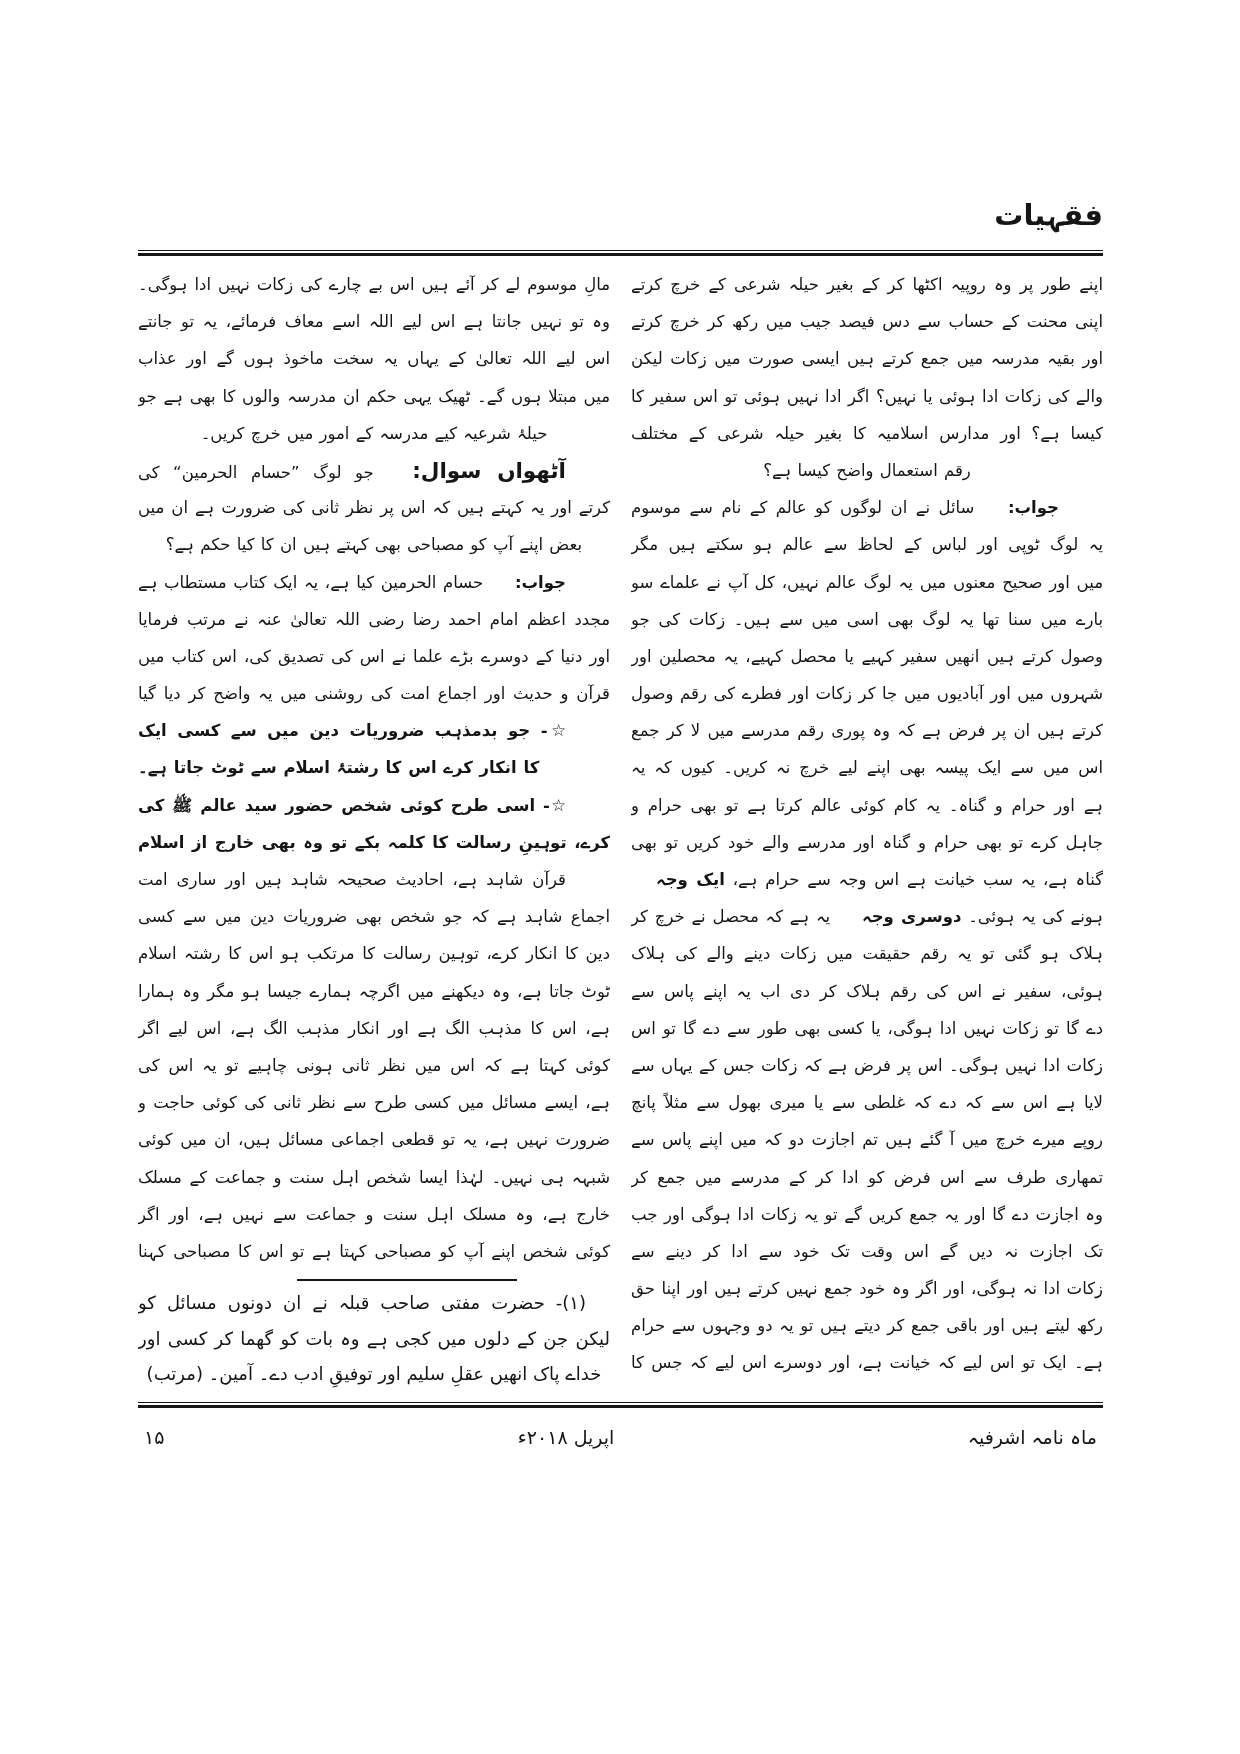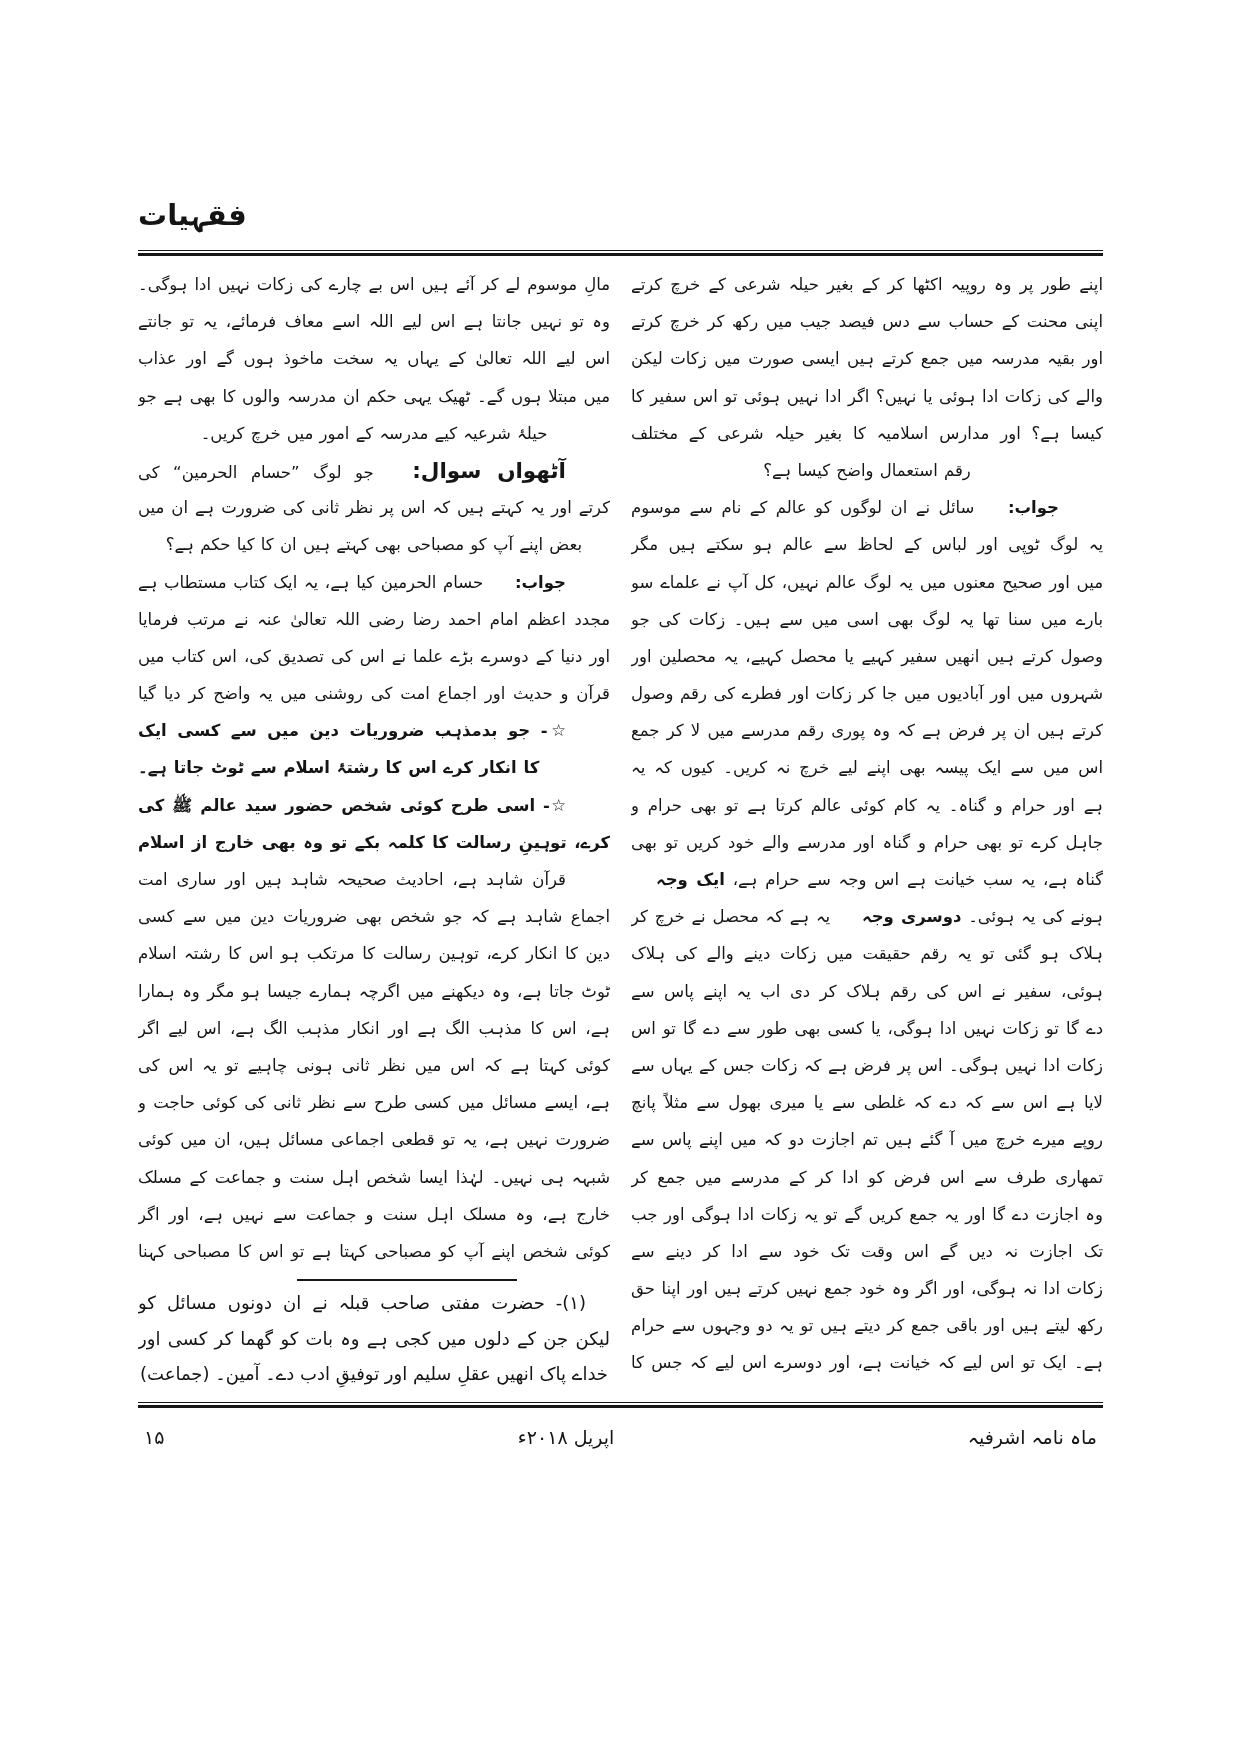--- a/index.html
+++ b/index.html
@@ -12,21 +12,21 @@
     font-family:"DejaVu Sans", sans-serif;
     overflow:hidden;
   }
   .content{
     position:absolute;
     left:138px;top:0;
     width:965px;
   }
   .section-title{
     margin-top:192px;
-    text-align:left;
+    text-align:right;
     font-weight:bold;
     font-size:29px;
     line-height:46px;
     letter-spacing:1px;
   }
   .head-rule{
     margin-top:12px;
     height:2px;
     border-top:1.5px solid #161616;
     border-bottom:3.5px solid #161616;
@@ -160,21 +160,21 @@
             <div class="tline"><span>ہے، ایسے مسائل میں کسی طرح سے نظر ثانی کی کوئی حاجت و</span></div>
             <div class="tline"><span>ضرورت نہیں ہے، یہ تو قطعی اجماعی مسائل ہیں، ان میں کوئی شک و</span></div>
             <div class="tline"><span>شبہہ ہی نہیں۔ لہٰذا ایسا شخص اہل سنت و جماعت کے مسلک سے</span></div>
             <div class="tline"><span>خارج ہے، وہ مسلک اہل سنت و جماعت سے نہیں ہے، اور اگر ایسا</span></div>
             <div class="tline"><span>کوئی شخص اپنے آپ کو مصباحی کہتا ہے تو اس کا مصباحی کہنا غلط ہے اور</span></div>
           </div>
         <div class="fn-rule"></div>
         <div class="footnote">
             <div class="fn-line indent"><span>(۱)- حضرت مفتی صاحب قبلہ نے ان دونوں مسائل کو اجماعی کہا ہے،</span></div>
             <div class="fn-line"><span>لیکن جن کے دلوں میں کجی ہے وہ بات کو گھما کر کسی اور طرف پھیر دیتے ہیں،</span></div>
-            <div class="fn-line end-center"><span>خداے پاک انھیں عقلِ سلیم اور توفیقِ ادب دے۔ آمین۔ (جماعت)</span></div>
+            <div class="fn-line end-center"><span>خداے پاک انھیں عقلِ سلیم اور توفیقِ ادب دے۔ آمین۔ (مرتب)</span></div>
           </div>
       </div>
 
     </div>
 
     <div class="foot-rule"></div>
 
     <div class="footer-row">
       <span>ماہ نامہ اشرفیہ</span>
       <span>اپریل ۲۰۱۸ء</span>

